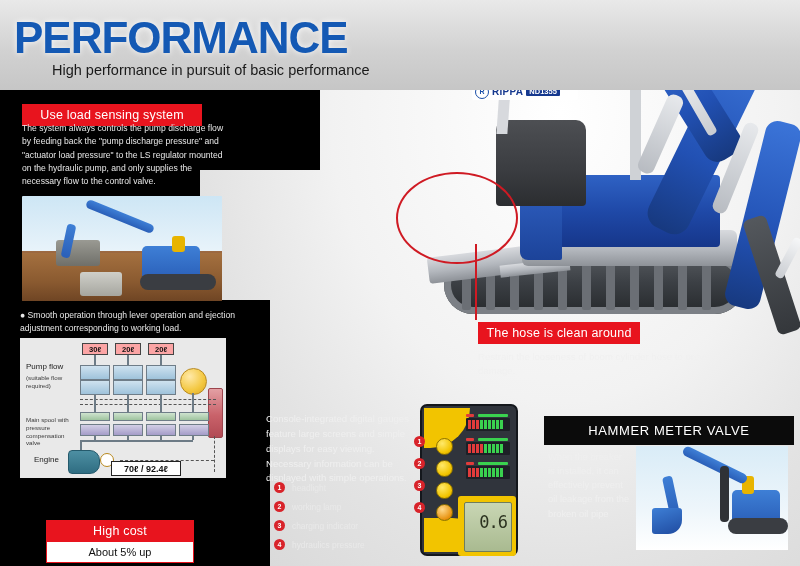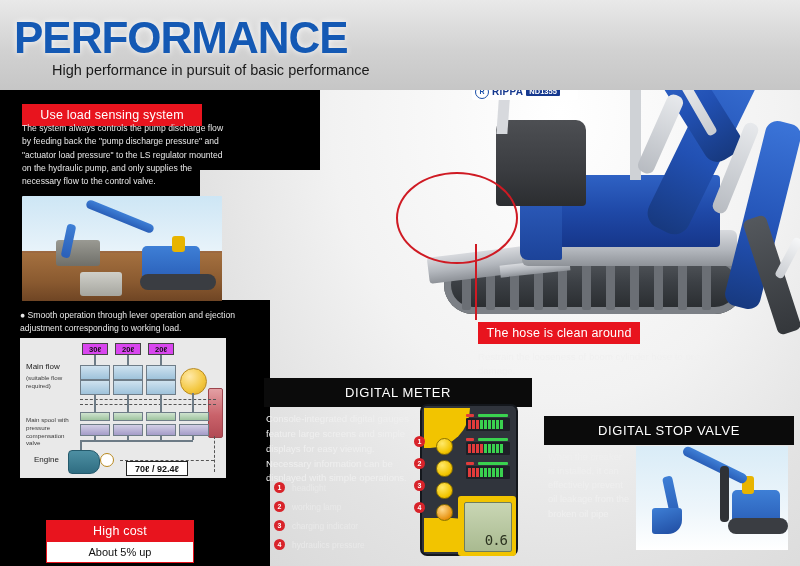--- a/index.html
+++ b/index.html
@@ -94,21 +94,21 @@
   .bullet1{position:absolute;left:20px;top:219px;width:216px;}
 
   
   .diagram{position:absolute;left:20px;top:248px;width:206px;height:140px;background:#e9e9e9;}
   .d-label{position:absolute;font-size:6.2px;color:#3a3a3a;line-height:1.25;}
   .d-label.big{font-size:8px;color:#222;}
   .d-box{position:absolute;border:.8px solid #6f7d88;box-sizing:border-box;}
   .d-blue{background:linear-gradient(180deg,#cfe2ef 0%,#9fc3db 100%);}
   .d-green{background:linear-gradient(180deg,#cfe3cf 0%,#9fc49f 100%);}
   .d-purple{background:linear-gradient(180deg,#d3cfe6 0%,#a49cc8 100%);}
-  .d-chip{position:absolute;background:#d946ef;border:1px solid #444;box-sizing:border-box;
+  .d-chip{position:absolute;background:#fca5a5;border:1px solid #444;box-sizing:border-box;
     font-size:7.6px;font-weight:bold;color:#111;text-align:center;line-height:11px;}
   .d-pipe{position:absolute;background:#6d7b86;}
   .d-dash{position:absolute;border-top:1px dashed #555;}
   .d-dashv{position:absolute;border-left:1px dashed #555;}
   .d-circle{position:absolute;border-radius:50%;
     background:radial-gradient(circle at 35% 30%,#ffe9a8 0%,#f3c73f 60%,#d8a62a 100%);
     border:1px solid #b8891f;}
   .d-tank{position:absolute;border-radius:2px;
     background:linear-gradient(180deg,#e3a0a4 0%,#c9626a 55%,#b24a54 100%);border:1px solid #9c444c;}
   .d-engine{position:absolute;border-radius:4px 10px 10px 4px;
@@ -144,22 +144,22 @@
     background:#f2c400;border-radius:0 30px 0 0;}
   .gauge{position:absolute;height:13px;border-radius:1px;background:#1d2026;display:flex;gap:1px;
     align-items:center;padding:0 2px;box-sizing:border-box;}
   .gauge i{display:block;width:3px;height:9px;background:#e23b3b;}
   .gauge .gr{background:#3ad14f;}
   .gauge-top{position:absolute;height:3px;border-radius:1px;}
   .pbtn{position:absolute;width:15px;height:15px;border-radius:50%;
     background:radial-gradient(circle at 35% 30%,#ffe96a 0%,#f2c400 65%,#c79d00 100%);border:1px solid #8d7200;}
   .lcd{position:absolute;left:42px;top:96px;width:46px;height:48px;border-radius:2px;
     background:linear-gradient(180deg,#c9d6b4 0%,#a9ba90 100%);border:1px solid #6f7d5d;}
-  .lcd-val{position:absolute;right:4px;bottom:3px;font-family:"DejaVu Sans Mono",monospace;
-    font-size:14px;color:#2c3320;letter-spacing:-1px;}
+  .lcd-val{position:absolute;right:4px;bottom:19px;font-family:"DejaVu Sans Mono",monospace;
+    font-size:17px;color:#2c3320;letter-spacing:-1px;}
   .lcd-frame{position:absolute;left:36px;top:90px;width:58px;height:60px;background:#f2c400;border-radius:3px;}
 
   
   .hsv{position:absolute;left:544px;top:416px;width:250px;height:140px;}
   .hsv-text{position:absolute;left:4px;top:34px;width:82px;font-size:9.3px;line-height:1.52;color:#efefef;}
   .hsv-photo{position:absolute;left:92px;top:30px;width:152px;height:104px;overflow:hidden;
     background:linear-gradient(180deg,#d9ecf7 0%,#eef6fb 62%,#ffffff 100%);}
 </style>
 </head>
 <body>
@@ -238,21 +238,21 @@
       <div class="mini-exc mini-blue" style="left:62px;top:16px;width:72px;height:9px;border-radius:5px;transform:rotate(22deg)"></div>
       <div class="mini-exc mini-blue" style="left:42px;top:28px;width:9px;height:34px;border-radius:4px;transform:rotate(12deg)"></div>
       <div class="mini-exc" style="left:150px;top:40px;width:13px;height:16px;border-radius:3px;background:#e8b400"></div>
     </div>
 
     <div class="body-txt bullet1">
       ● <span>Smooth operation through lever operation and ejection adjustment corresponding to working load.</span>
     </div>
 
     <div class="diagram">
-      <div class="d-label big" style="left:6px;top:24px">Main flow</div>
+      <div class="d-label big" style="left:6px;top:24px">Pump flow</div>
       <div class="d-label" style="left:6px;top:36px;width:56px">(suitable flow required)</div>
       <div class="d-label" style="left:6px;top:78px;width:50px">Main spool with pressure compensation valve</div>
       <div class="d-label big" style="left:14px;top:117px">Engine</div>
 
       <div class="d-chip" style="left:62px;top:5px;width:26px;height:12px">30ℓ</div>
       <div class="d-chip" style="left:95px;top:5px;width:26px;height:12px">20ℓ</div>
       <div class="d-chip" style="left:128px;top:5px;width:26px;height:12px">20ℓ</div>
 
       <div class="d-pipe" style="left:74px;top:17px;width:1.6px;height:10px"></div>
       <div class="d-pipe" style="left:107px;top:17px;width:1.6px;height:10px"></div>
@@ -289,37 +289,36 @@
       <div class="d-pipe" style="left:60px;top:102px;width:113px;height:1.6px"></div>
       <div class="d-pipe" style="left:60px;top:102px;width:1.6px;height:14px"></div>
       <div class="d-pipe" style="left:74px;top:98px;width:1.6px;height:4px"></div>
       <div class="d-pipe" style="left:107px;top:98px;width:1.6px;height:4px"></div>
       <div class="d-pipe" style="left:140px;top:98px;width:1.6px;height:4px"></div>
       <div class="d-pipe" style="left:172px;top:98px;width:1.6px;height:4px"></div>
 
       <div class="d-engine" style="left:48px;top:112px;width:30px;height:22px"></div>
       <div class="d-circle" style="left:80px;top:115px;width:12px;height:12px;background:#fff"></div>
 
-      <div class="d-val" style="left:106px;top:123px;width:62px;height:15px">70ℓ / 92.4ℓ</div>
+      <div class="d-val" style="left:91px;top:123px;width:70px;height:15px">70ℓ / 92.4ℓ</div>
     </div>
 
 
     <div class="fuel-box">
       <div class="red-band">High cost</div>
       <div class="fuel-val">About 5% up</div>
     </div>
   </div>
 
   <div class="hose-cal">
     <div class="red-band hose-band">The hose is clean around</div>
     <div class="hose-text">Restrain the looseness of boom cylinder hose to prevent damage.</div>
   </div>
 
   <div class="dm">
-    <div class="blk-band dm-head">DIGITAL METER</div>
     <div class="dm-text">Console-integrated digital gauges feature large screens and simple displays for easy viewing. Necessary information can be displayed with simple operations.</div>
 
     <div class="dm-list">
       <div class="dm-item">
         <span class="dm-num">1</span>
         <span class="dm-lab">headlight</span>
       </div>
       <div class="dm-item">
         <span class="dm-num">2</span>
         <span class="dm-lab">working lamp</span>
@@ -389,21 +388,21 @@
       </div>
     </div>
 
     <div class="dm-num" style="position:absolute;left:150px;top:58px">1</div>
     <div class="dm-num" style="position:absolute;left:150px;top:80px">2</div>
     <div class="dm-num" style="position:absolute;left:150px;top:102px">3</div>
     <div class="dm-num" style="position:absolute;left:150px;top:124px">4</div>
   </div>
 
   <div class="hsv">
-    <div class="blk-band">DIGITAL STOP VALVE</div>
+    <div class="blk-band">HAMMER METER VALVE</div>
     <div class="hsv-text">When the breaker is installed, it can effectively prevent oil leakage from the broken oil pipe</div>
 
     <div class="hsv-photo">
       <div style="position:absolute;left:96px;top:44px;width:48px;height:34px;border-radius:5px;
                   background:linear-gradient(180deg,#3e7fd6 0%,#2a5fb8 100%)"></div>
       <div style="position:absolute;left:92px;top:72px;width:60px;height:16px;border-radius:8px;background:#3a3d42"></div>
       <div style="position:absolute;left:106px;top:30px;width:12px;height:18px;border-radius:3px;background:#e8b400"></div>
       <div style="position:absolute;left:44px;top:14px;width:70px;height:10px;border-radius:5px;
                   background:linear-gradient(180deg,#3e7fd6 0%,#2a5fb8 100%);transform:rotate(26deg)"></div>
       <div style="position:absolute;left:30px;top:30px;width:10px;height:40px;border-radius:4px;

